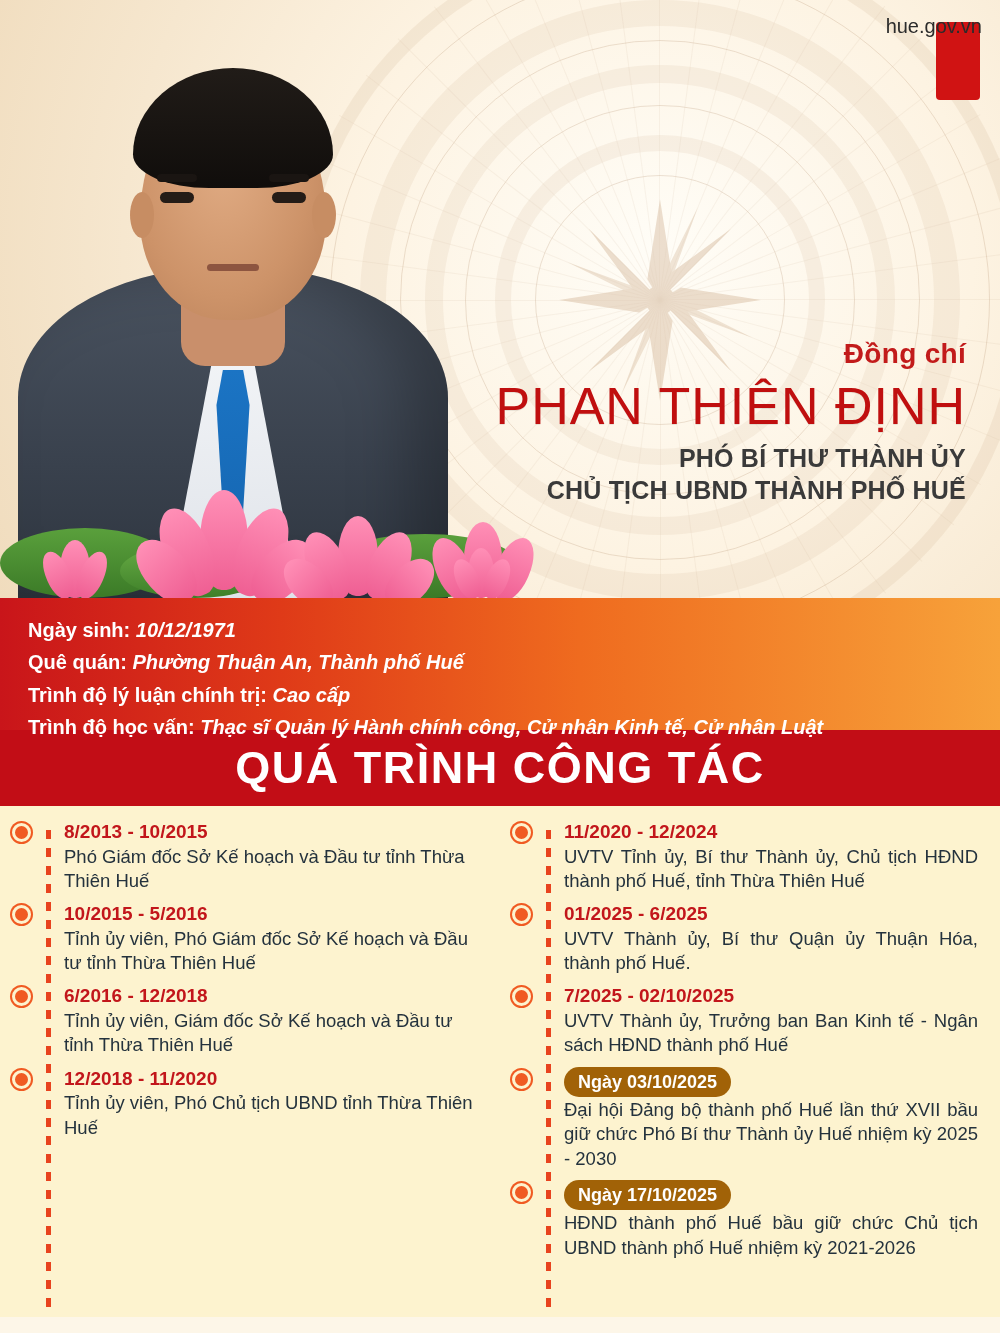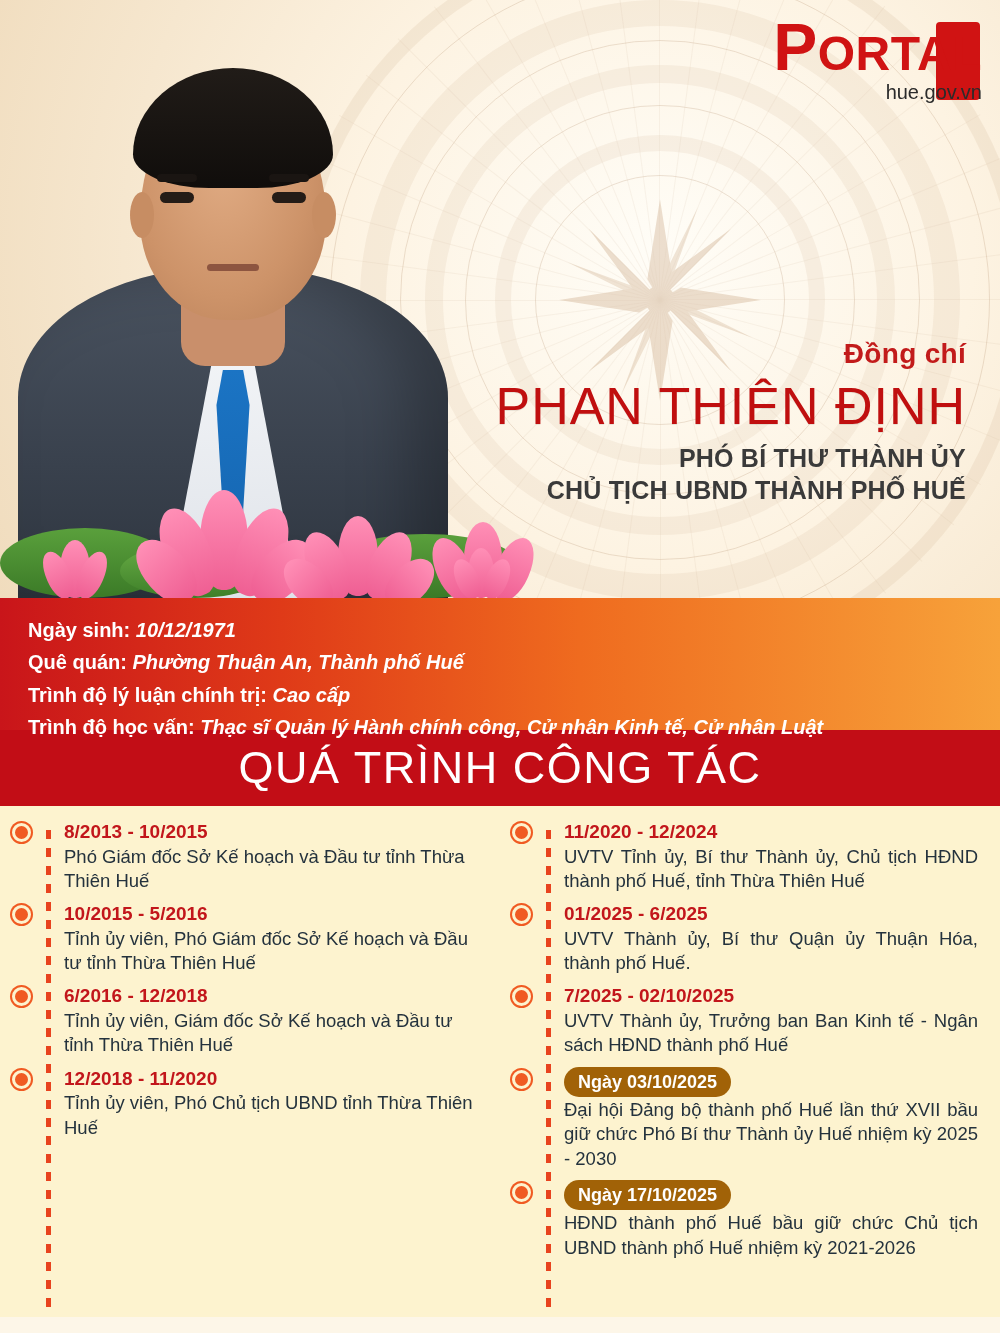--- a/index.html
+++ b/index.html
@@ -157,21 +157,21 @@
   .infobar .row b { font-weight: bold; }
   .infobar .row i { font-style: italic; font-weight: bold; }
 
   
   .titlebar {
     width: 1000px; height: 76px;
     background: #c20d16;
     display: flex; align-items: center; justify-content: center;
   }
   .titlebar h1 {
-    color: #fff; font-size: 45px; font-weight: normal; letter-spacing: 1.5px;
+    color: #fff; font-size: 45px; font-weight: bold; letter-spacing: 1.5px;
   }
 
   
   .timeline {
     position: relative;
     width: 1000px; height: 511px;
     background: #fdf3cf;
     display: flex;
     padding: 14px 0 0 0;
   }
@@ -329,21 +329,20 @@
       </div>
       <div class="lotus" style="left:458px;width:46px;height:54px;">
         <div class="petal" style="left:10px;top:0;width:26px;height:50px;"></div>
         <div class="petal" style="left:-2px;top:10px;width:22px;height:42px;transform:rotate(-24deg);"></div>
         <div class="petal" style="left:28px;top:10px;width:22px;height:42px;transform:rotate(24deg);"></div>
       </div>
     </div>
 
     <div class="logo">
       <div class="sq"></div>
-      <div class="portal"><span class="p-big">P</span><span>ORTAL</span></div>
       <div class="url">hue.gov.vn</div>
     </div>
 
     <div class="name-block">
       <div class="nb-dc">Đồng chí</div>
       <div class="nb-name">PHAN THIÊN ĐỊNH</div>
       <div class="nb-role">PHÓ BÍ THƯ THÀNH ỦY</div>
       <div class="nb-role2">CHỦ TỊCH UBND THÀNH PHỐ HUẾ</div>
     </div>
   </div>

